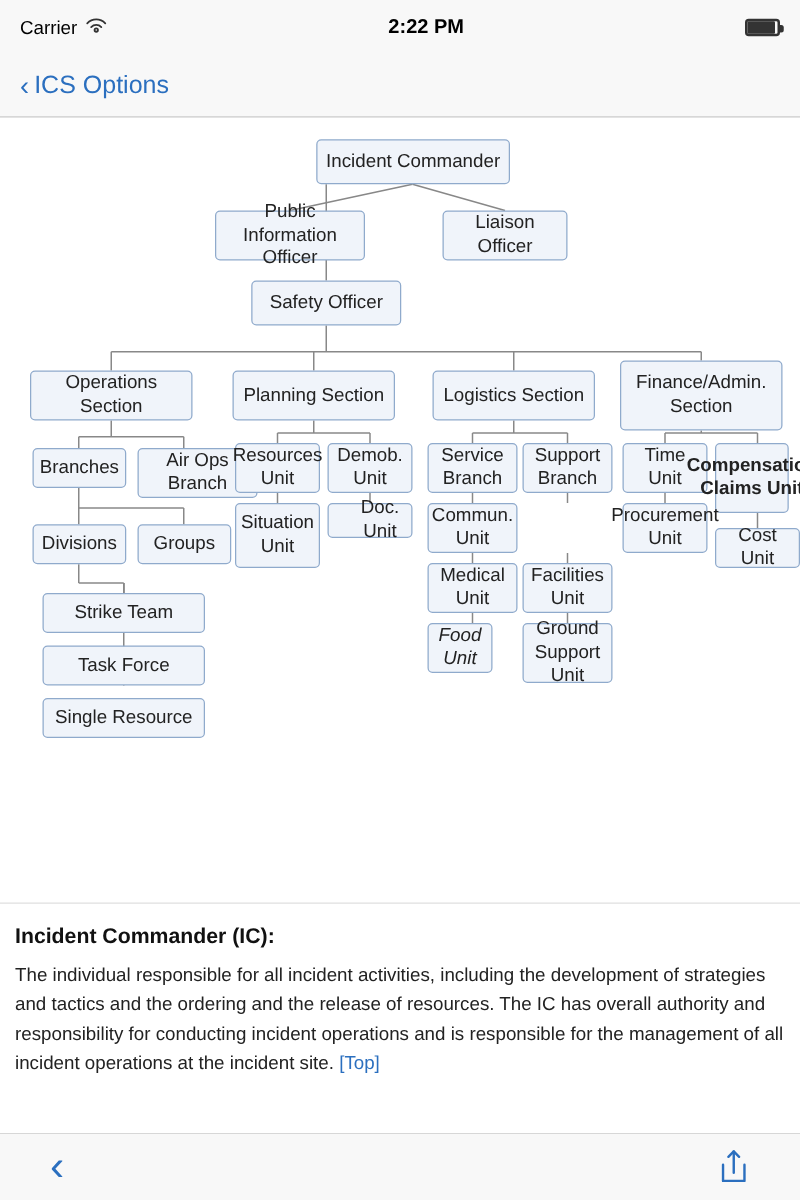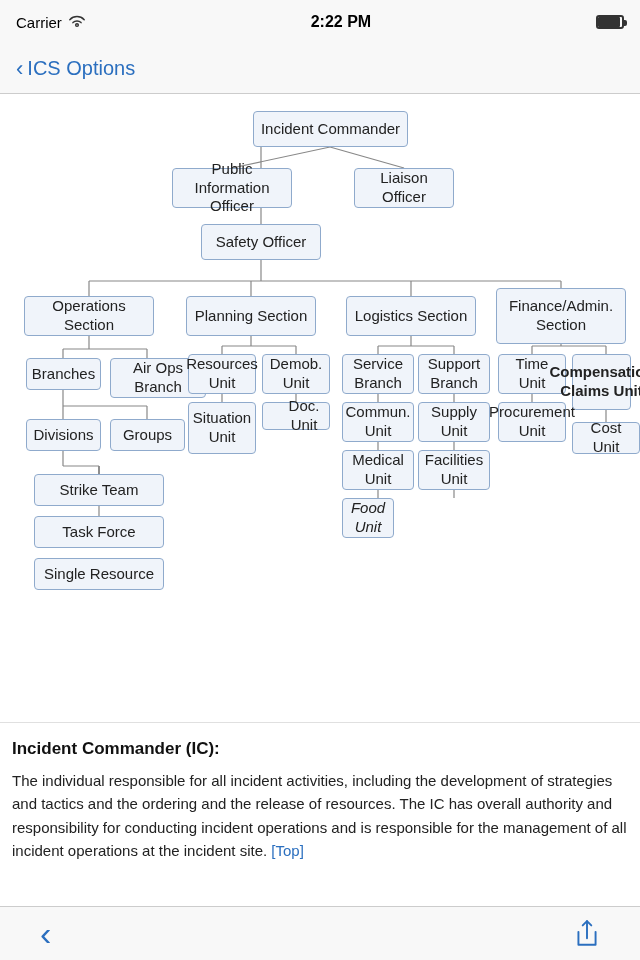--- a/index.html
+++ b/index.html
@@ -247,24 +247,24 @@
     <div class="org-box" style="left:28px;top:368px;width:130px;height:32px;">Strike Team</div>
     <div class="org-box" style="left:28px;top:410px;width:130px;height:32px;">Task Force</div>
     <div class="org-box" style="left:28px;top:452px;width:130px;height:32px;">Single Resource</div>
     <div class="org-box" style="left:182px;top:248px;width:68px;height:40px;">Resources Unit</div>
     <div class="org-box" style="left:256px;top:248px;width:68px;height:40px;">Demob. Unit</div>
     <div class="org-box" style="left:182px;top:296px;width:68px;height:52px;">Situation Unit</div>
     <div class="org-box" style="left:256px;top:296px;width:68px;height:28px;padding-left:20px;">Doc. Unit</div>
     <div class="org-box" style="left:336px;top:248px;width:72px;height:40px;">Service Branch</div>
     <div class="org-box" style="left:412px;top:248px;width:72px;height:40px;">Support Branch</div>
     <div class="org-box" style="left:336px;top:296px;width:72px;height:40px;">Commun. Unit</div>
-    <div class="org-box" style="left:412px;top:296px;width:72px;height:40px;">Supply Unit</div>
     <div class="org-box" style="left:336px;top:344px;width:72px;height:40px;">Medical Unit</div>
     <div class="org-box" style="left:412px;top:344px;width:72px;height:40px;">Facilities Unit</div>
     <div class="org-box" style="left:336px;top:392px;width:52px;height:40px;font-style:italic;">Food Unit</div>
+    <div class="org-box" style="left:412px;top:392px;width:72px;height:48px;">Ground Support Unit</div>
     <div class="org-box" style="left:492px;top:248px;width:68px;height:40px;">Time Unit</div>
     <div class="org-box" style="left:566px;top:248px;width:59px;height:56px;font-weight:bold;">Compensation Claims Unit</div>
     <div class="org-box" style="left:492px;top:296px;width:68px;height:40px;">Procurement Unit</div>
     <div class="org-box" style="left:566px;top:316px;width:68px;height:32px;">Cost Unit</div>
   </div>
 </div>
 
 <div class="description-area">
   <div class="description-title">Incident Commander (IC):</div>
   <div class="description-text">

